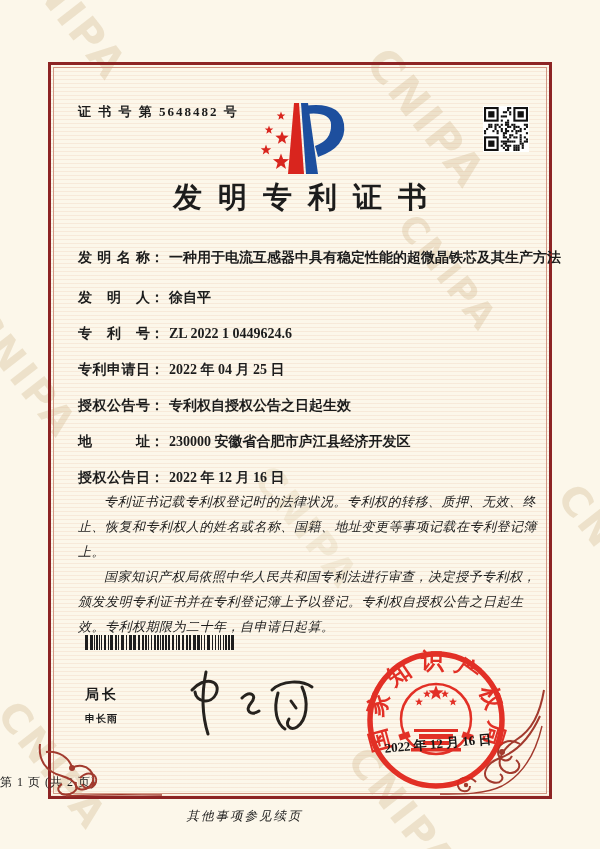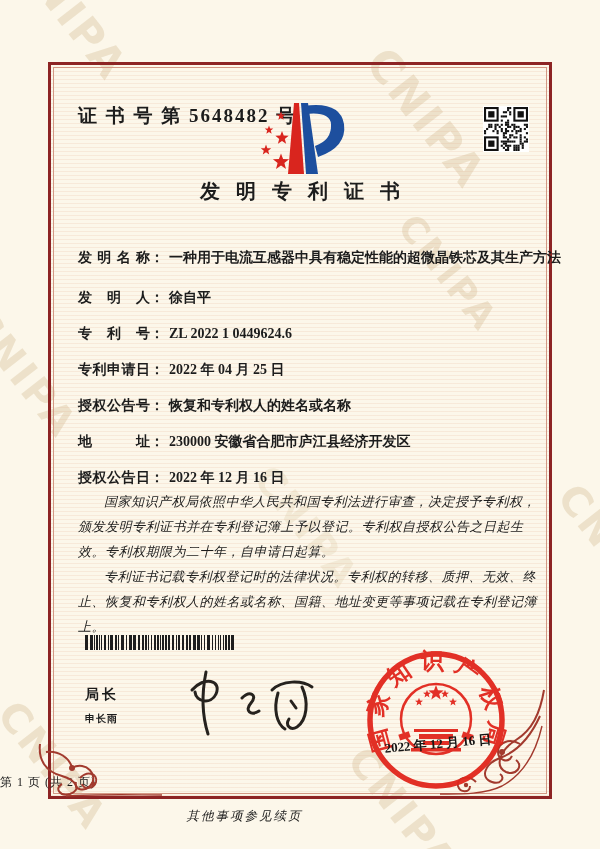--- a/index.html
+++ b/index.html
@@ -29,27 +29,27 @@
     background-image:repeating-linear-gradient(0deg,
       rgba(224,162,130,0.16) 0px, rgba(224,162,130,0.16) 1px,
       rgba(252,247,234,0) 1px, rgba(252,247,234,0) 4px);
   }
   .frame-inner {
     position:absolute; inset:2px;
     border:1px solid #d49884;
   }
   .cert-number {
     position:absolute; left:78px; top:103px;
-    font-size:19px; font-weight:bold; letter-spacing:2px; z-index:3;
+    font-size:13px; font-weight:bold; letter-spacing:2px; z-index:3;
   }
   .logo { position:absolute; left:252px; top:100px; z-index:3; }
   .qr { position:absolute; left:483px; top:106px; z-index:3; background:#fff; padding:1px; }
   .doc-title {
     position:absolute; left:0; top:178px; width:600px;
-    text-align:center; font-size:20px; font-weight:bold;
+    text-align:center; font-size:29px; font-weight:bold;
     letter-spacing:16px; text-indent:16px; z-index:3;
   }
   .row {
     position:absolute; left:78px; width:470px; height:18px;
     font-size:14px; font-weight:bold; z-index:3; white-space:nowrap;
   }
   .lbl {
     display:inline-block; width:72px; vertical-align:bottom;
     text-align:justify; text-align-last:justify;
   }
@@ -262,32 +262,32 @@
 <div class="row" style="top:289px">
   <span class="lbl">发明人</span><span class="colon">：</span><span class="val">徐自平</span>
 </div>
 <div class="row" style="top:325px">
   <span class="lbl">专利号</span><span class="colon">：</span><span class="val">ZL 2022 1 0449624.6</span>
 </div>
 <div class="row" style="top:361px">
   <span class="lbl">专利申请日</span><span class="colon">：</span><span class="val">2022 年 04 月 25 日</span>
 </div>
 <div class="row" style="top:397px">
-  <span class="lbl">授权公告号</span><span class="colon">：</span><span class="val">恢复和专利权人的姓名或名称</span>
+  <span class="lbl">授权公告号</span><span class="colon">：</span><span class="val">专利权自授权公告之日起生效</span>
 </div>
 <div class="row" style="top:433px">
   <span class="lbl">地址</span><span class="colon">：</span><span class="val">230000 安徽省合肥市庐江县经济开发区</span>
 </div>
 <div class="row" style="top:469px">
   <span class="lbl">授权公告日</span><span class="colon">：</span><span class="val">2022 年 12 月 16 日</span>
 </div>
 
 <div class="paragraphs">
+  <p>专利证书记载专利权登记时的法律状况。专利权的转移、质押、无效、终止、恢复和专利权人的姓名或名称、国籍、地址变更等事项记载在专利登记簿上。</p>
   <p>国家知识产权局依照中华人民共和国专利法进行审查，决定授予专利权，颁发发明专利证书并在专利登记簿上予以登记。专利权自授权公告之日起生效。专利权期限为二十年，自申请日起算。</p>
-  <p>专利证书记载专利权登记时的法律状况。专利权的转移、质押、无效、终止、恢复和专利权人的姓名或名称、国籍、地址变更等事项记载在专利登记簿上。</p>
 </div>
 
 <svg class="barcode" id="barcode-svg" width="153" height="15" viewBox="0 0 153 15">
     <rect x="0" y="0" width="3" height="15" fill="#1e1e1e"></rect>
     <rect x="5" y="0" width="3" height="15" fill="#1e1e1e"></rect>
     <rect x="9" y="0" width="1" height="15" fill="#1e1e1e"></rect>
     <rect x="11" y="0" width="2" height="15" fill="#1e1e1e"></rect>
     <rect x="14" y="0" width="1" height="15" fill="#1e1e1e"></rect>
     <rect x="16" y="0" width="1" height="15" fill="#1e1e1e"></rect>
     <rect x="19" y="0" width="2" height="15" fill="#1e1e1e"></rect>

